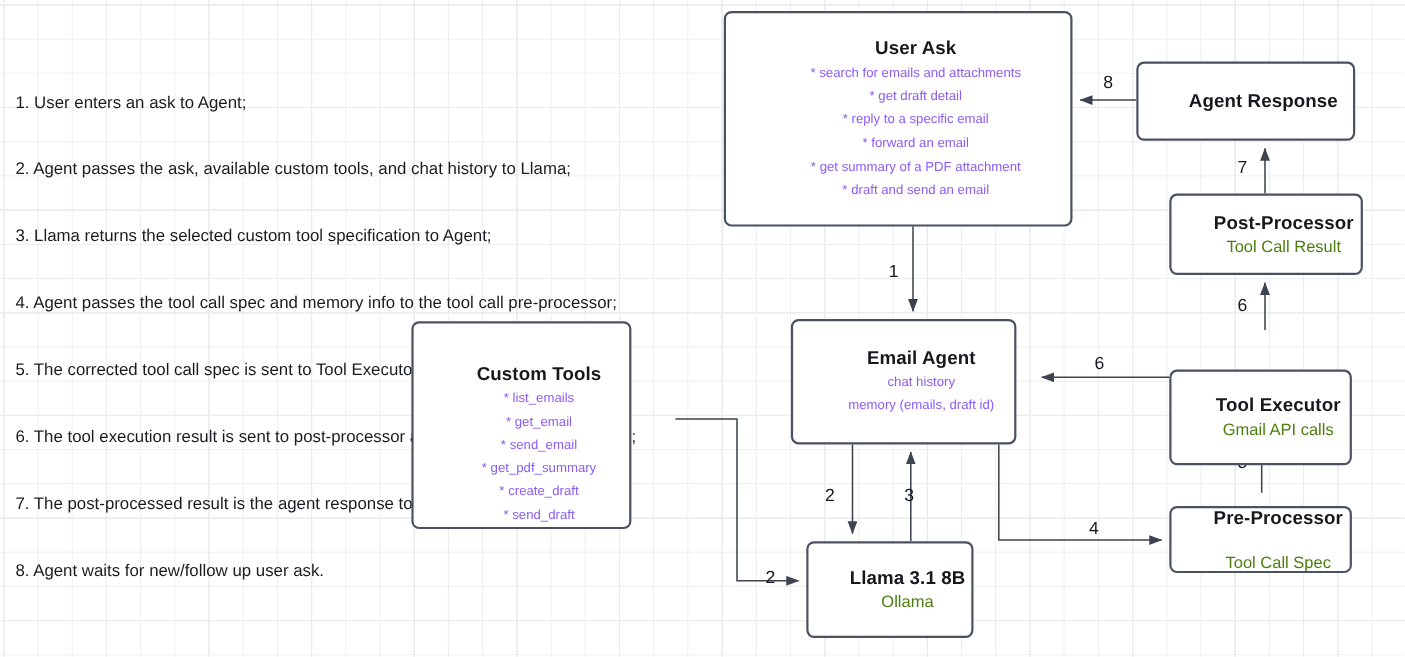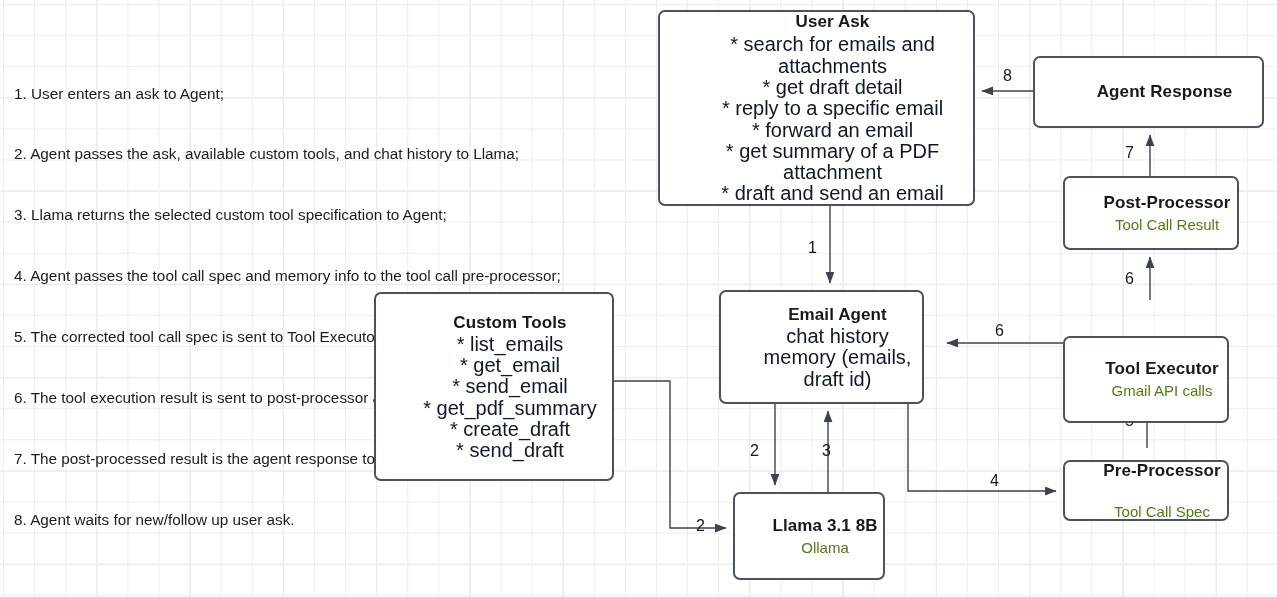--- a/index.html
+++ b/index.html
@@ -47,36 +47,36 @@
     color: #15181d;
     padding-left: 32px;
   }
   .node-title {
     font-weight: bold;
     font-size: 17px;
     line-height: 22px;
     letter-spacing: 0.1px;
   }
   .node-line {
-    font-size: 20px;
+    font-size: 12px;
     line-height: 21.3px;
-    color: #0f172a;
+    color: #8b5cf6;
   }
   .node-sub {
     font-size: 15px;
     line-height: 21px;
     color: #4d7c0f;
   }
   #node-user-ask { left: 658px; top: 10px; width: 317px; height: 196px; }
   #node-user-ask .node-title { margin-bottom: 1px; }
-  #node-agent-response { left: 1033px; top: 56px; width: 231px; height: 72px; }
+  #node-agent-response { left: 1033px; top: 56px; width: 199px; height: 72px; }
   #node-post-processor { left: 1063px; top: 176px; width: 176px; height: 74px; }
   #node-tool-executor { left: 1063px; top: 300px; width: 166px; height: 87px; margin-top: 36px; }
   #node-pre-processor { left: 1063px; top: 460px; width: 166px; height: 61px; gap: 19px; }
-  #node-custom-tools { left: 374px; top: 292px; width: 240px; height: 189px; }
+  #node-custom-tools { left: 374px; top: 292px; width: 200px; height: 189px; justify-content: flex-end; }
   #node-email-agent { left: 719px; top: 290px; width: 205px; height: 114px; }
   #node-llama { left: 733px; top: 492px; width: 152px; height: 88px; }
 
   .legend {
     position: absolute;
     left: 14px;
     top: 43px;
     font-size: 15.3px;
     line-height: 20.3px;
     color: #181b20;

